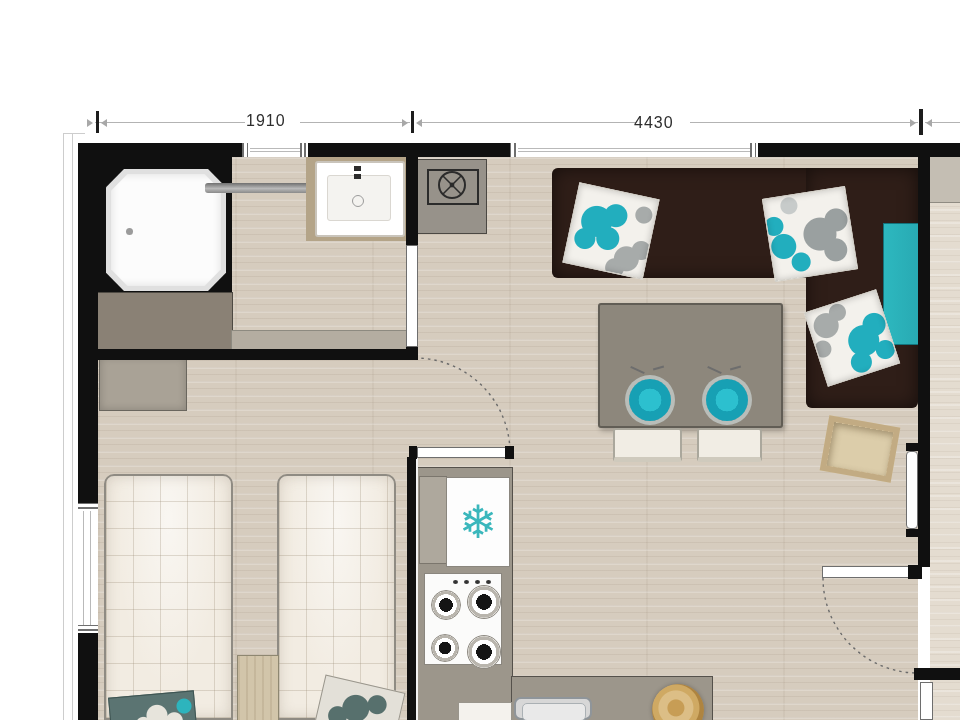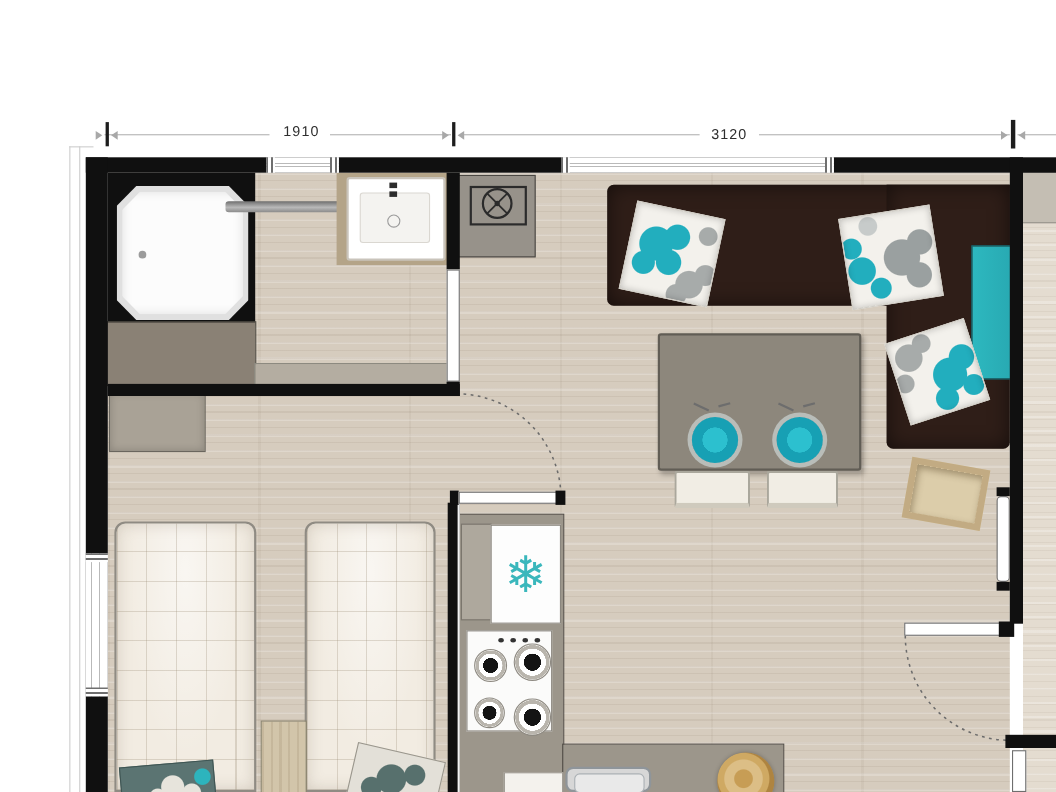--- a/index.html
+++ b/index.html
@@ -73,21 +73,21 @@
     radial-gradient(circle at 25% 65%, #57706d 0 9px, rgba(0,0,0,0) 10px),
     radial-gradient(circle at 92% 72%, #2db4bd 0 8px, rgba(0,0,0,0) 9px),
     radial-gradient(circle at 48% 48%, #fff 0 3px, rgba(0,0,0,0) 4px);}
   .burner{border-radius:50%;border:1px solid #8e8a82;background:
     radial-gradient(circle, #141414 0 34%, #fff 35% 54%, #b9b5ad 55% 68%, #e8e6e1 69%);}
   .sofa{background:#2f1e18;box-shadow:inset 0 0 18px rgba(0,0,0,.55);}
   .dimline{background:#b3b3b3;height:1px;}
   .tick{background:#1d1d1d;}
   .arrow-r{width:0;height:0;border-top:4px solid rgba(0,0,0,0);border-bottom:4px solid rgba(0,0,0,0);border-left:6px solid #a8a8a8;}
   .arrow-l{width:0;height:0;border-top:4px solid rgba(0,0,0,0);border-bottom:4px solid rgba(0,0,0,0);border-right:6px solid #a8a8a8;}
-  .dimtext{font-size:13px;color:#2e2e2e;text-align:center;letter-spacing:1px;}
+  .dimtext{font-size:16px;color:#2e2e2e;letter-spacing:1px;}
   .guide{background:#cdcdcd;}
   .hat{border-radius:50%;background:
     radial-gradient(circle at 46% 46%, #c79d55 0 8px, #dcbe86 9px 17px, #cfa963 18px 23px, #ae8440 24px 26px);
     box-shadow:0 0 4px rgba(0,0,0,.25);}
 </style>
 </head>
 <body>
 
 <div id="plan">
 
@@ -103,21 +103,21 @@
   <div class="abs tick" style="left:96px;top:111px;width:3px;height:22px;"></div>
   <div class="abs tick" style="left:411px;top:111px;width:3px;height:22px;"></div>
   <div class="abs tick" style="left:919px;top:109px;width:4px;height:26px;"></div>
   <div class="abs arrow-r" style="left:87px;top:119px;"></div>
   <div class="abs arrow-l" style="left:101px;top:119px;"></div>
   <div class="abs arrow-r" style="left:402px;top:119px;"></div>
   <div class="abs arrow-l" style="left:416px;top:119px;"></div>
   <div class="abs arrow-r" style="left:910px;top:119px;"></div>
   <div class="abs arrow-l" style="left:926px;top:119px;"></div>
   <div class="abs dimtext" style="left:246px;top:112px;width:56px;">1910</div>
-  <div class="abs dimtext" style="left:634px;top:114px;width:58px;">3120</div>
+  <div class="abs dimtext" style="left:634px;top:114px;width:58px;">4430</div>
 
   <div class="abs wood" style="left:98px;top:157px;width:820px;height:563px;"></div>
   <div class="abs woodlight" style="left:930px;top:157px;width:30px;height:563px;"></div>
   <div class="abs" style="left:930px;top:157px;width:30px;height:45px;background:#c4beb3;outline:1px solid #8f8b82;"></div>
 
   <div class="abs" style="left:98px;top:157px;width:134px;height:139px;background:#101010;"></div>
   <div class="abs" style="left:106px;top:169px;width:120px;height:122px;background:#e0e0e0;clip-path:polygon(15% 0,85% 0,100% 15%,100% 85%,85% 100%,15% 100%,0 85%,0 15%);">
     <div class="abs" style="left:5px;top:5px;width:110px;height:112px;background:#fcfcfc;clip-path:polygon(15% 0,85% 0,100% 15%,100% 85%,85% 100%,15% 100%,0 85%,0 15%);box-shadow:inset 0 0 10px rgba(0,0,0,.12);"></div>
     <div class="abs" style="left:20px;top:59px;width:7px;height:7px;border-radius:50%;background:#9b9b9b;"></div>
   </div>

